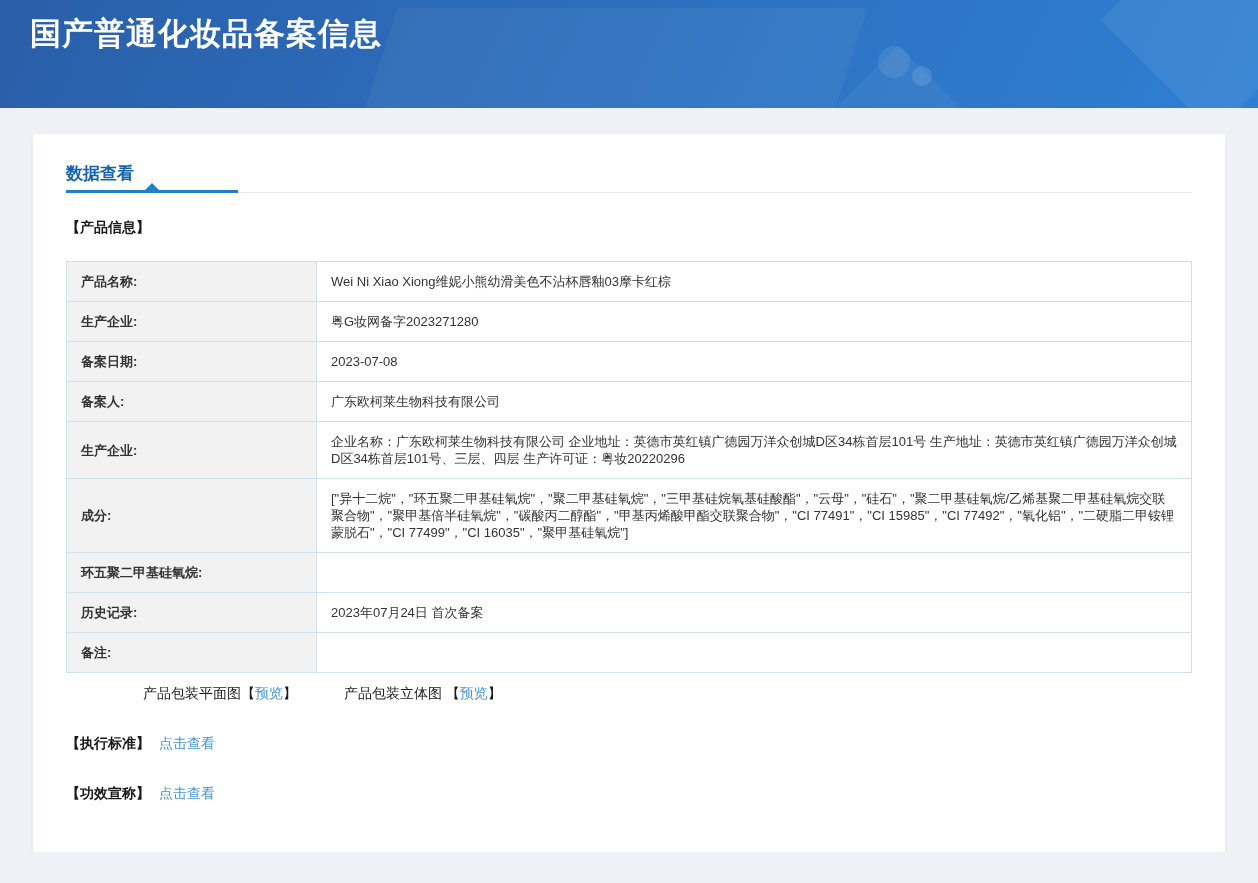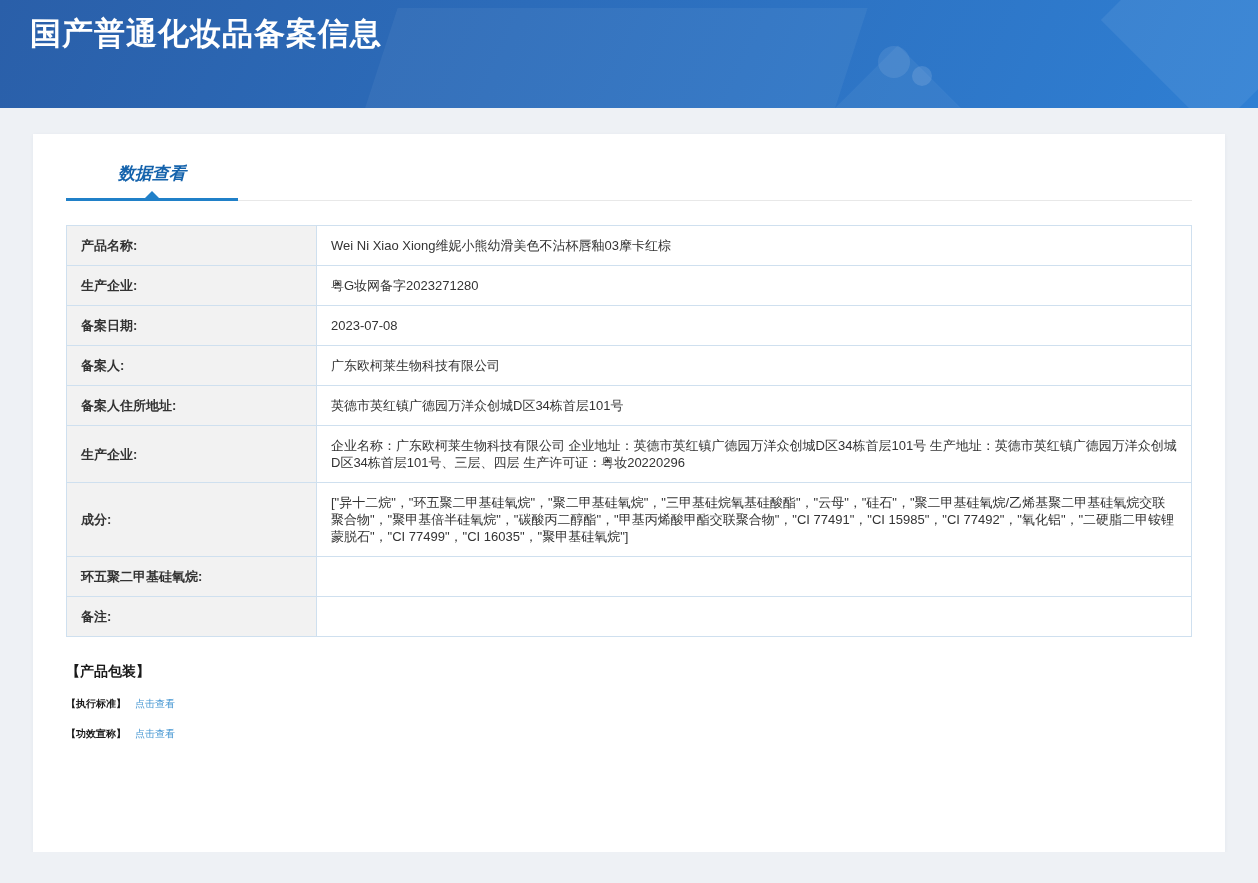--- a/index.html
+++ b/index.html
@@ -30,25 +30,24 @@
   .page-wrap { padding:26px 33px 0; flex:1 1 auto; }
   .card {
     background:#ffffff; width:1192px; min-height:718px;
     padding:28px 33px 30px; box-shadow:0 1px 4px rgba(30,60,100,.05);
   }
 
   
   .tab-bar { position:relative; }
   .tab-bar::after { content:""; position:absolute; left:0; right:0; bottom:0; height:1px; background:#e8e8e8; }
   .tab {
-    position:relative; z-index:1; display:inline-block; width:172px; text-align:center;
+    position:relative; z-index:1; display:inline-block; width:172px; 
     color:var(--accent,#1563ac); font-size:17px; font-weight:bold;
-    padding-bottom:13px; border-bottom:3px solid var(--tab-underline,#2080c8);
+    padding-bottom:5px; border-bottom:3px solid var(--tab-underline,#2080c8);
     cursor:pointer;
-    font-style:italic;
   }
   .tab::after {
     content:""; position:absolute; left:50%; bottom:0; margin-left:-7px;
     border-left:7px solid transparent; border-right:7px solid transparent;
     border-bottom:7px solid var(--tab-underline,#2080c8);
   }
 
   
   .sec-title { font-size:14px; font-weight:bold; color:#1a1a1a; margin-top:26px; }
 
@@ -65,21 +64,21 @@
   .info-table td.lbl {
     width:250px; background:var(--label-bg,#f2f2f2); font-weight:bold;
   }
 
   
   .pack-line { margin-top:12px; padding-left:77px; font-size:14px; color:#1a1a1a; }
   .pack-item { display:inline-block; }
   .pack-item + .pack-item { margin-left:43px; }
   .bracket { color:#1a1a1a; }
   a.link { color:var(--link,#4596d2); text-decoration:none; cursor:pointer; }
-  .inline-sec { margin-top:16px; font-size:10px; }
+  .inline-sec { margin-top:32px; font-size:14px; }
   .inline-sec .sec-label { font-weight:bold; color:#1a1a1a; }
   .inline-sec a.link { margin-left:9px; }
 
   
   .app-footer {
     flex:0 0 32px; height:32px; display:flex; align-items:center; justify-content:center;
     font-size:13.5px; color:#3a3a3a; background:var(--page-bg,#eef1f5);
   }
 </style>
 </head>
@@ -94,64 +93,72 @@
   <h1>国产普通化妆品备案信息</h1>
 </header>
 
 <div class="page-wrap">
   <div class="card">
 
     <div class="tab-bar">
       <div class="tab">数据查看</div>
     </div>
 
+    <div class="sec-title">【产品信息】</div>
 
     <table class="info-table">
       <tbody>
         <tr>
           <td class="lbl">产品名称:</td>
           <td class="val">Wei Ni Xiao Xiong维妮小熊幼滑美色不沾杯唇釉03摩卡红棕</td>
         </tr>
         <tr>
           <td class="lbl">生产企业:</td>
           <td class="val">粤G妆网备字2023271280</td>
         </tr>
         <tr>
           <td class="lbl">备案日期:</td>
           <td class="val">2023-07-08</td>
         </tr>
         <tr>
           <td class="lbl">备案人:</td>
           <td class="val">广东欧柯莱生物科技有限公司</td>
         </tr>
         <tr>
-          <td class="lbl">备案人住所地址:</td>
-          <td class="val">英德市英红镇广德园万洋众创城D区34栋首层101号</td>
-        </tr>
-        <tr>
           <td class="lbl">生产企业:</td>
           <td class="val">企业名称：广东欧柯莱生物科技有限公司 企业地址：英德市英红镇广德园万洋众创城D区34栋首层101号 生产地址：英德市英红镇广德园万洋众创城D区34栋首层101号、三层、四层 生产许可证：粤妆20220296</td>
         </tr>
         <tr>
           <td class="lbl">成分:</td>
           <td class="val">["异十二烷"，"环五聚二甲基硅氧烷"，"聚二甲基硅氧烷"，"三甲基硅烷氧基硅酸酯"，"云母"，"硅石"，"聚二甲基硅氧烷/乙烯基聚二甲基硅氧烷交联聚合物"，"聚甲基倍半硅氧烷"，"碳酸丙二醇酯"，"甲基丙烯酸甲酯交联聚合物"，"CI 77491"，"CI 15985"，"CI 77492"，"氧化铝"，"二硬脂二甲铵锂蒙脱石"，"CI 77499"，"CI 16035"，"聚甲基硅氧烷"]</td>
         </tr>
         <tr>
           <td class="lbl">环五聚二甲基硅氧烷:</td>
           <td class="val"></td>
         </tr>
         <tr>
+          <td class="lbl">历史记录:</td>
+          <td class="val">2023年07月24日 首次备案</td>
+        </tr>
+        <tr>
           <td class="lbl">备注:</td>
           <td class="val"></td>
         </tr>
       </tbody>
     </table>
 
-    <div class="sec-title">【产品包装】</div>
 
+    <div class="pack-line">
+      <span class="pack-item">
+        <span>产品包装平面图</span><span class="bracket">【</span><a class="link">预览</a><span class="bracket">】</span>
+      </span>
+      <span class="pack-item">
+        <span>产品包装立体图 </span><span class="bracket">【</span><a class="link">预览</a><span class="bracket">】</span>
+      </span>
+    </div>
 
     <div class="inline-sec">
       <span class="sec-label">【执行标准】</span><a class="link">点击查看</a>
     </div>
 
     <div class="inline-sec">
       <span class="sec-label">【功效宣称】</span><a class="link">点击查看</a>
     </div>
 
   </div>

